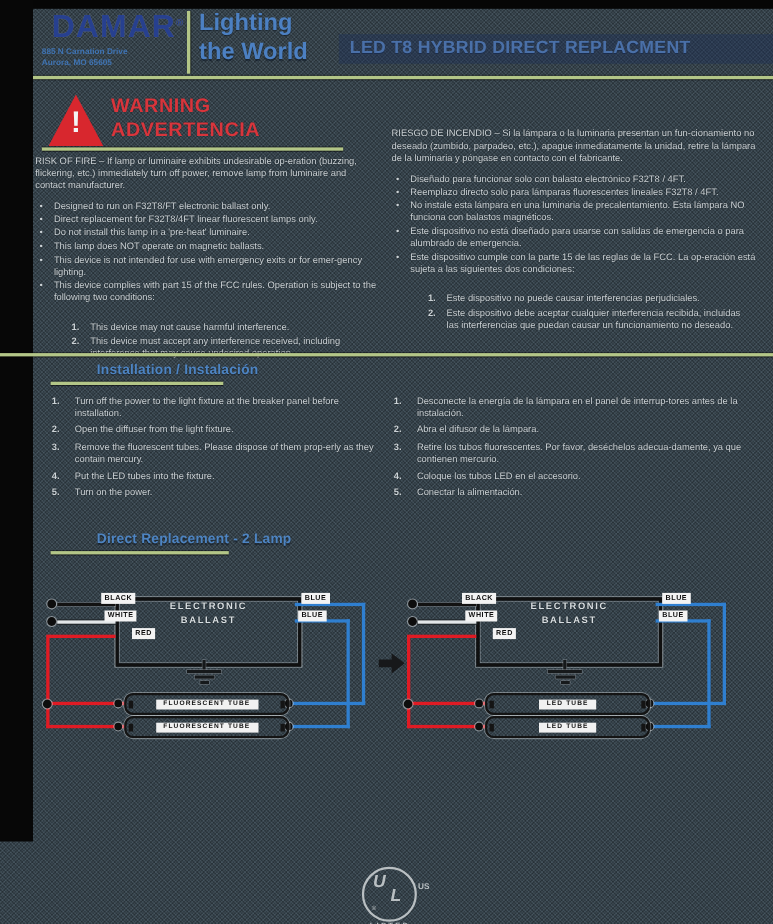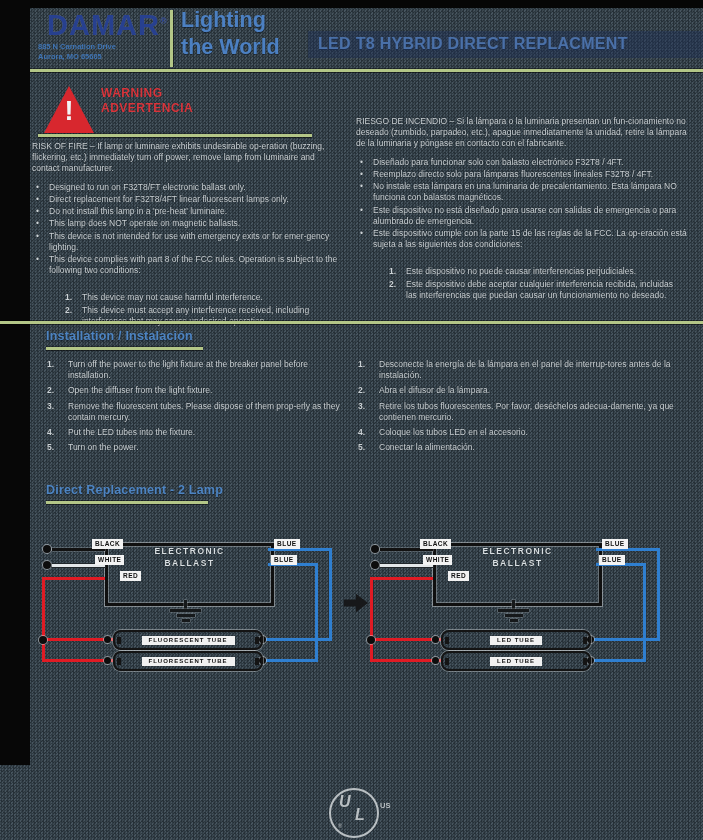--- a/index.html
+++ b/index.html
@@ -22,37 +22,37 @@
   .vrule{left:170px;top:10px;width:3px;height:57px;background:#b3c687;box-shadow:1px 0 0 rgba(0,0,0,.45);}
   .tagline{left:181px;top:7px;font-size:21.5px;font-weight:bold;color:#4c80c2;line-height:1.25;text-shadow:0 1px 1px rgba(10,20,35,.55);}
   .title-band{left:308px;top:31px;width:395px;height:27px;background:rgba(28,48,88,.42);}
   .doc-title{left:318px;top:35px;font-size:16px;font-weight:800;letter-spacing:.3px;color:#4a70a8;text-shadow:0 1px 0 #1b2d4d, 0 0 1px rgba(255,255,255,.15);white-space:nowrap;}
   .hrule{height:3px;background:#b3c687;box-shadow:0 1px 0 rgba(0,0,0,.5),0 -1px 0 rgba(0,0,0,.35);}
   .header-rule{left:30px;top:69px;width:673px;}
   
   .warn-tri{left:44px;top:86px;width:50px;height:47px;}
   .warn-tri .tri{position:absolute;left:0;top:0;width:100%;height:100%;background:#d8272e;clip-path:polygon(50% 0,100% 100%,0 100%);}
   .warn-tri .bang{position:absolute;left:0;top:12px;width:100%;text-align:center;font-size:27px;font-weight:900;color:#f3f4f5;line-height:1;}
-  .warn-head{left:101px;top:86px;font-size:12px;font-weight:800;letter-spacing:.5px;color:#d8353c;line-height:1.22;text-shadow:0 0 1px rgba(0,0,0,.4);}
+  .warn-head{left:101px;top:86px;font-size:18px;font-weight:800;letter-spacing:.5px;color:#d8353c;line-height:1.22;text-shadow:0 0 1px rgba(0,0,0,.4);}
   .warn-rule{left:38px;top:134px;width:274px;}
   .btext{font-size:8.5px;font-weight:normal;color:#ccd3d7;line-height:1.32;text-shadow:0 0 1px rgba(0,0,0,.6);}
   .col-en{left:32px;top:141px;width:311px;}
   .col-es{left:356px;top:116px;width:342px;}
   .intro{margin:0 0 7px 0;}
   ul.bullets{list-style:none;margin:0;padding:0;}
   ul.bullets li{position:relative;padding-left:17px;margin:0 0 1px 0;}
   ul.bullets li::before{content:"•";position:absolute;left:4px;top:0;}
   .fcc-item{position:relative;padding-left:17px;margin:0 0 1px 0;}
   .fcc-item::before{content:"•";position:absolute;left:4px;top:0;}
   ol.conds{list-style:none;counter-reset:c;margin:16px;padding:0 0 0 17px;}
   ol.conds li{counter-increment:c;position:relative;padding-left:17px;margin:0 0 1px 0;}
   ol.conds li::before{content:counter(c) ".";position:absolute;left:0;top:0;font-weight:bold;}
   
   .mid-rule{left:0;top:321px;width:703px;}
-  .sec-head{font-size:12.5px;font-weight:800;letter-spacing:.2px;color:#4d84c2;text-shadow:0 1px 1px rgba(10,20,35,.6);white-space:nowrap;}
+  .sec-head{font-size:12.5px;font-weight:800;letter-spacing:.2px;color:#4d84c2;text-shadow:0 1px 1px rgba(10,20,35,.6);white-space:nowrap;margin-left:42px;}
   .install-head{left:46px;top:329px;}
   .install-rule{left:46px;top:347px;width:157px;}
   .repl-head{left:46px;top:483px;}
   .repl-rule{left:46px;top:501px;width:162px;}
   
   .install-en{left:45px;top:359px;width:303px;}
   .install-es{left:356px;top:359px;width:338px;}
   ol.steps{list-style:none;counter-reset:s;margin:0;padding:0;}
   ol.steps li{counter-increment:s;position:relative;padding-left:23px;margin:0 0 4px 0;}
   ol.steps li::before{content:counter(s) ".";position:absolute;left:2px;top:0;font-weight:bold;}
@@ -143,21 +143,21 @@
 
   <div class="abs col-en btext">
     <p class="intro">RISK OF FIRE – If lamp or luminaire exhibits undesirable op-eration (buzzing, flickering, etc.) immediately turn off power, remove lamp from luminaire and contact manufacturer.</p>
     <ul class="bullets">
         <li>Designed to run on F32T8/FT electronic ballast only.</li>
         <li>Direct replacement for F32T8/4FT linear fluorescent lamps only.</li>
         <li>Do not install this lamp in a 'pre-heat' luminaire.</li>
         <li>This lamp does NOT operate on magnetic ballasts.</li>
         <li>This device is not intended for use with emergency exits or for emer-gency lighting.</li>
       </ul>
-    <div class="fcc-item">This device complies with part 8 of the FCC rules. Operation is subject to the following two conditions:</div>
+    <div class="fcc-item">This device complies with part 15 of the FCC rules. Operation is subject to the following two conditions:</div>
     <ol class="conds">
         <li>This device may not cause harmful interference.</li>
         <li>This device must accept any interference received, including interference that may cause undesired operation.</li>
       </ol>
   </div>
 
   <div class="abs col-es btext">
     <p class="intro">RIESGO DE INCENDIO – Si la lámpara o la luminaria presentan un fun-cionamiento no deseado (zumbido, parpadeo, etc.), apague inmediatamente la unidad, retire la lámpara de la luminaria y póngase en contacto con el fabricante.</p>
     <ul class="bullets">
         <li>Diseñado para funcionar solo con balasto electrónico F32T8 / 4FT.</li>

